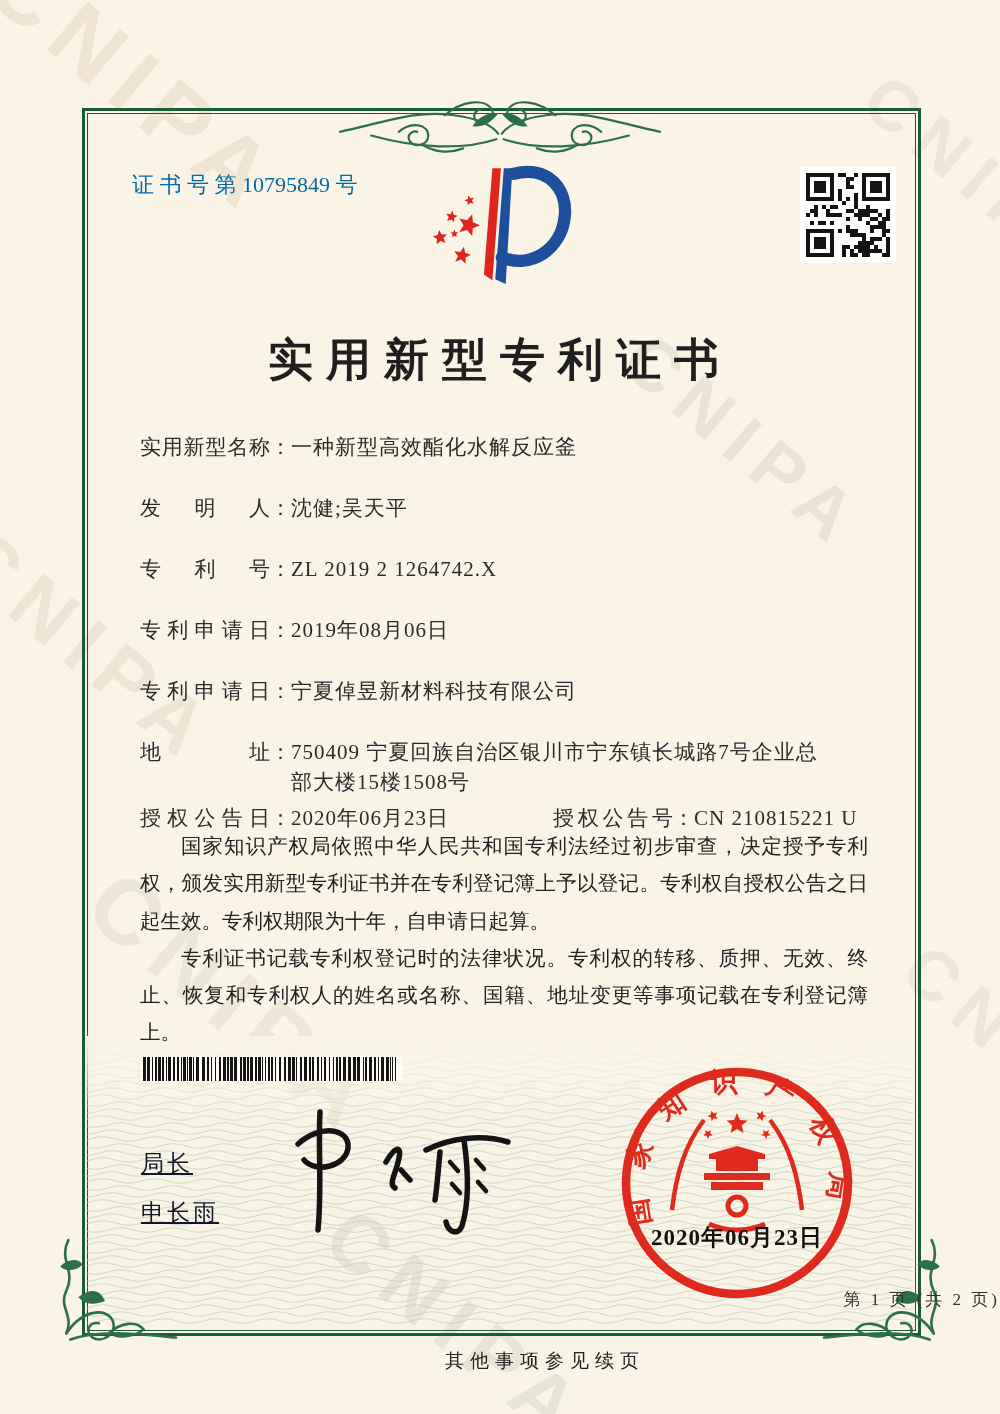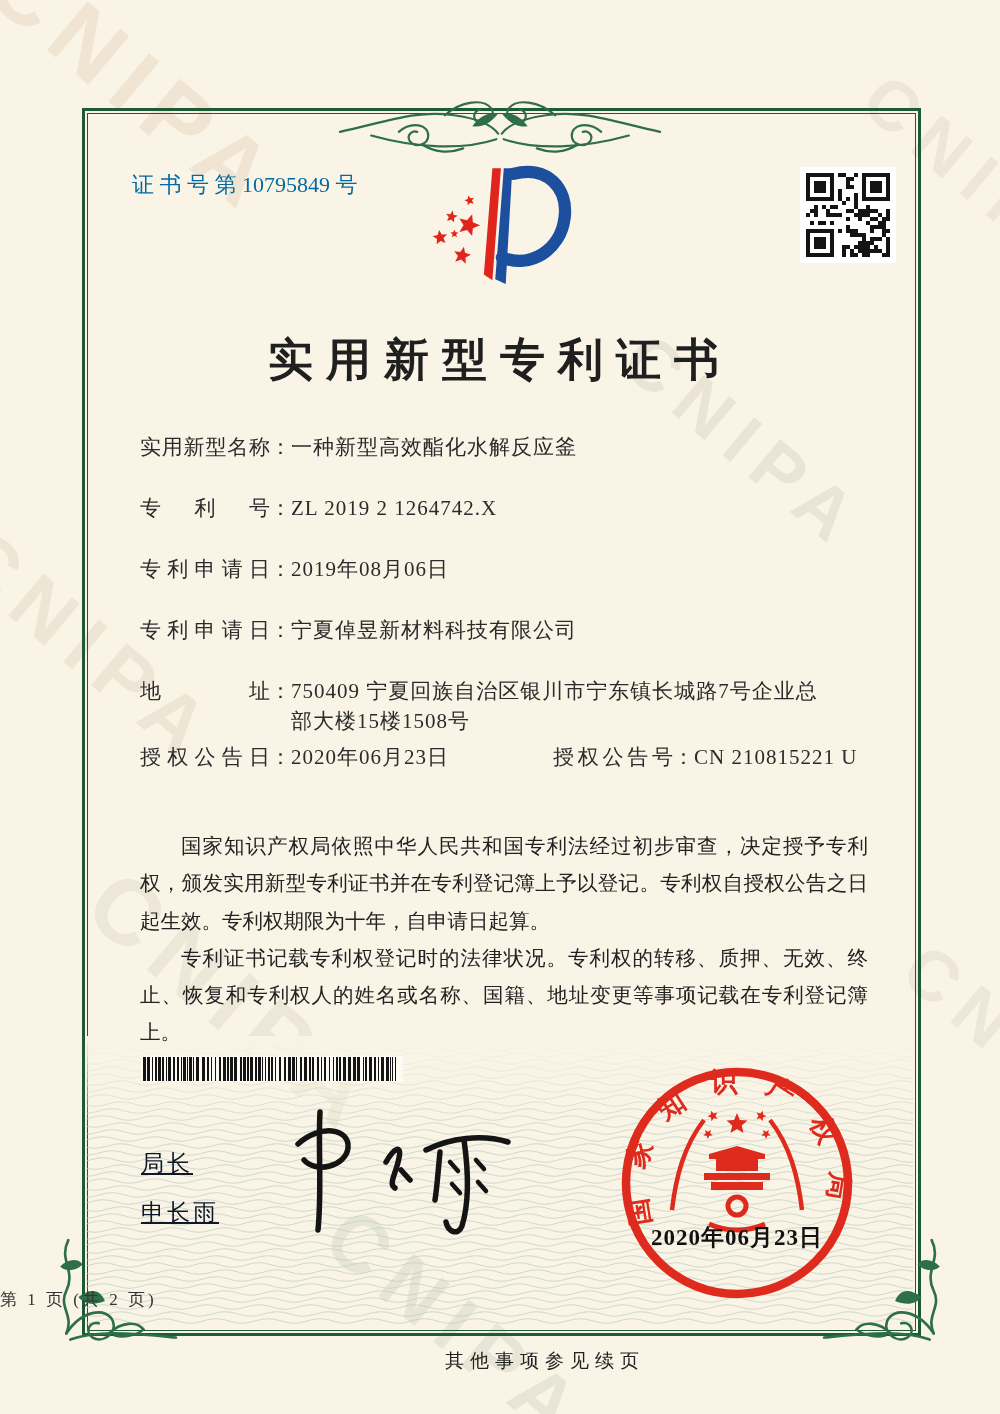--- a/index.html
+++ b/index.html
@@ -27,21 +27,21 @@
          text-align:justify;color:#222;}
   .paras p{margin:0;text-indent:2em;}
   .barcode{position:absolute;left:141px;top:1056px;}
   .signer{position:absolute;left:141px;top:1148px;font-family:"Liberation Sans","DejaVu Sans",sans-serif;
           font-size:23px;color:#0f172a;text-decoration:underline;}
   .signer div{margin-bottom:18px;letter-spacing:3px;}
   .signature{position:absolute;left:258px;top:1098px;}
   .seal{position:absolute;left:612px;top:1058px;}
   .seal-date{position:absolute;left:612px;top:1222px;width:250px;text-align:center;font-size:23px;
              font-weight:600;color:#111;letter-spacing:1px;}
-  .page-info{position:absolute;left:0;top:1288px;width:1000px;text-align:left;font-size:17px;
+  .page-info{position:absolute;left:0;top:1288px;width:1000px;text-align:right;font-size:17px;
              letter-spacing:3px;color:#333;}
   .cont-note{position:absolute;left:0;top:1348px;width:1000px;text-align:center;font-size:19px;
              letter-spacing:6px;color:#222;padding-left:45px;}
   .wave-fade{position:absolute;left:86px;top:1036px;width:827px;height:95px;
              background:linear-gradient(180deg,#faf4e6 0%,rgba(250,244,230,0) 100%);pointer-events:none;}
   svg{display:block;}
 </style>
 </head>
 <body>
 
@@ -268,20 +268,23 @@
       <rect x="14" y="70" width="12" height="12" fill="#141414"></rect>
     </svg>
 
   <h1 class="title">实用新型专利证书</h1>
 
   <div class="fields">
     <div class="frow">
       <span class="flabel">实用新型名称</span><span class="fcolon">：</span><span class="fvalue">一种新型高效酯化水解反应釜</span>
     </div>
     <div class="frow">
+      <span class="flabel">发明人</span><span class="fcolon">：</span><span class="fvalue">沈健;吴天平</span>
+    </div>
+    <div class="frow">
       <span class="flabel">专利号</span><span class="fcolon">：</span><span class="fvalue">ZL 2019 2 1264742.X</span>
     </div>
     <div class="frow">
       <span class="flabel">专利申请日</span><span class="fcolon">：</span><span class="fvalue">2019年08月06日</span>
     </div>
     <div class="frow">
       <span class="flabel">专利申请日</span><span class="fcolon">：</span><span class="fvalue">宁夏倬昱新材料科技有限公司</span>
     </div>
     <div class="frow wrap">
       <span class="flabel">地址</span><span class="fcolon">：</span><span class="fvalue addr">750409 宁夏回族自治区银川市宁东镇长城路7号企业总部大楼15楼1508号</span>

